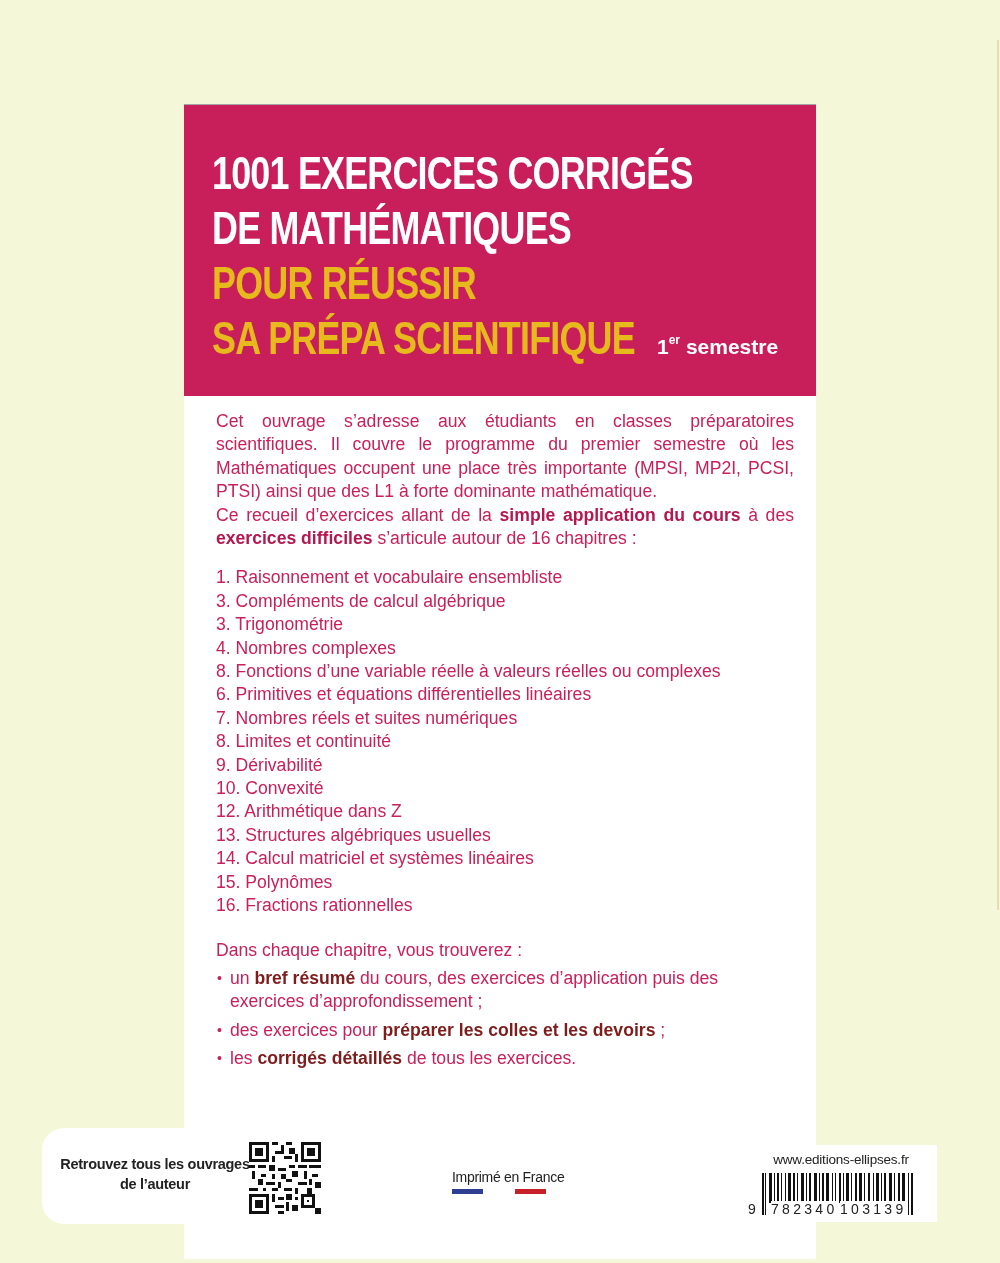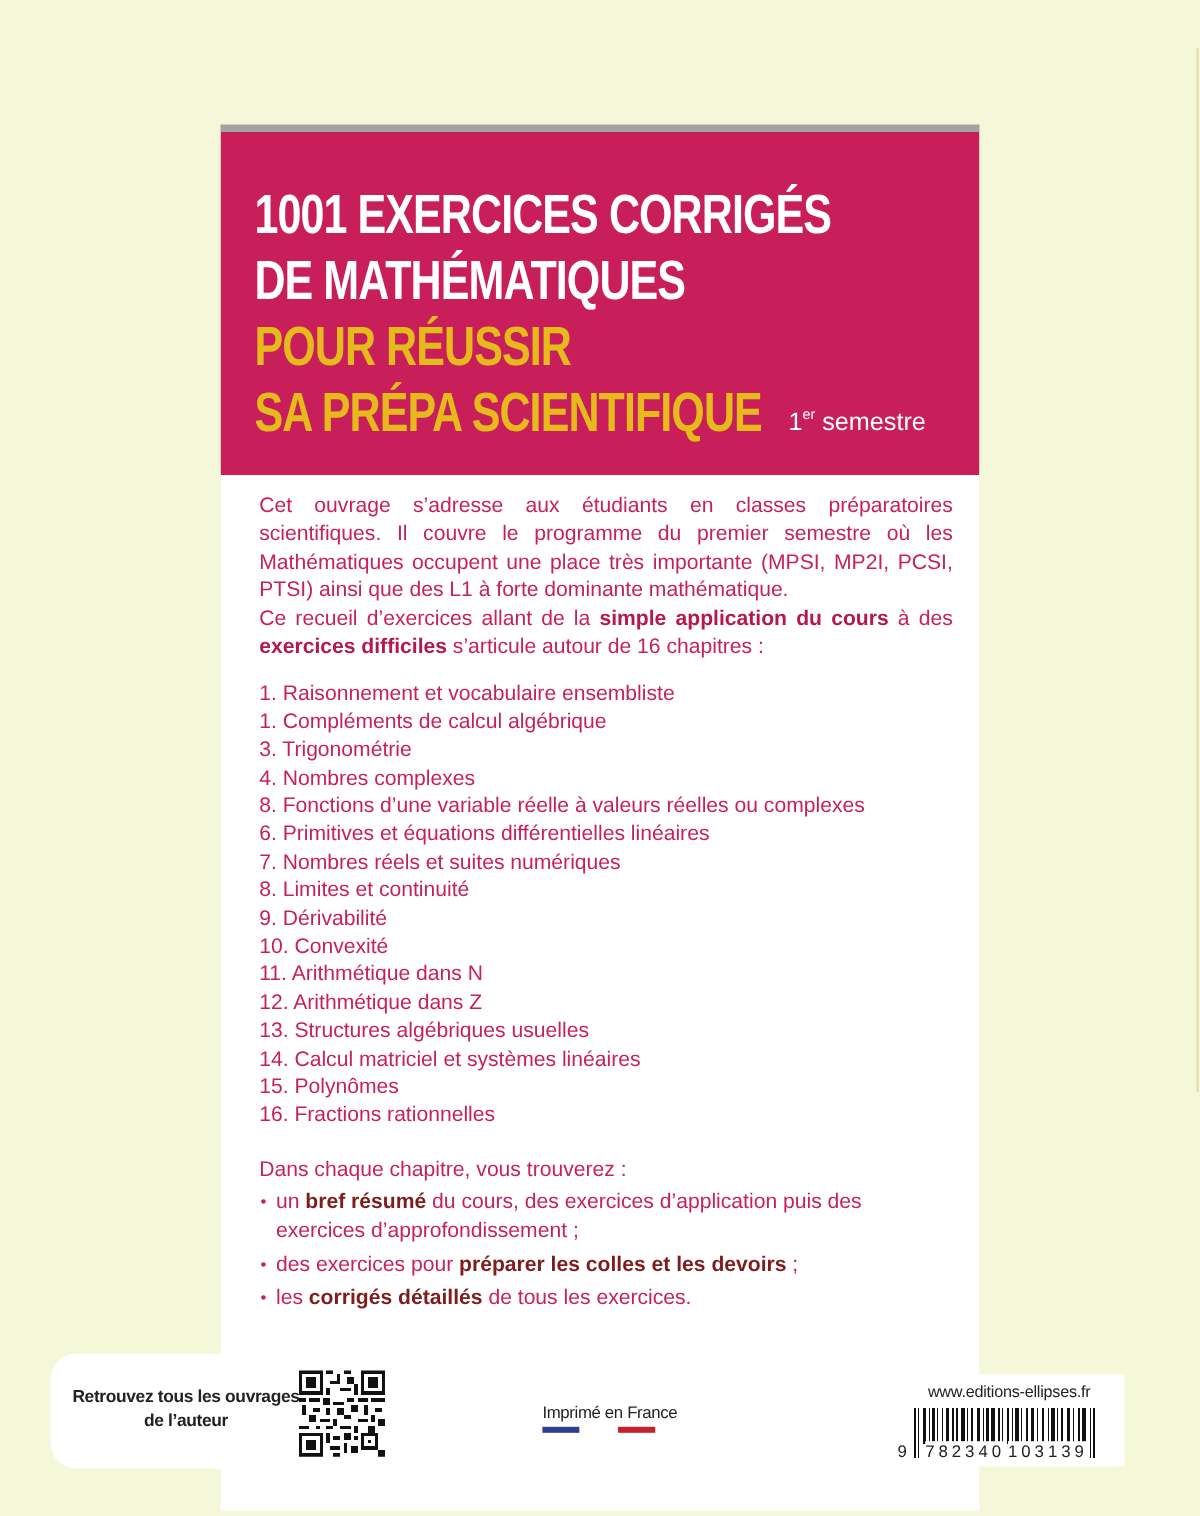--- a/index.html
+++ b/index.html
@@ -9,42 +9,42 @@
       font-family: "Liberation Sans", sans-serif;
       position: relative;
     }
     .spine-edge {
       position: absolute; left: 997px; top: 40px; width: 2px; height: 870px;
       background: #e8dcb8;
     }
     .banner {
       position: absolute; left: 184px; top: 104px; width: 632px; height: 292px;
       background: #c81f5a;
-      border-top: 6px solid #a3a3a3;
+      border-top: 1px solid #a3a3a3;
     }
     .title-line {
       position: absolute; left: 28px;
       font-family: "Liberation Sans", sans-serif;
       font-weight: bold;
       font-size: 46px;
       line-height: 48px;
       letter-spacing: -1px;
       transform: scaleX(0.78);
       transform-origin: left center;
       white-space: nowrap;
     }
     .title-white { color: #ffffff; }
     .title-yellow { color: #e6ba1c; }
     .l1 { top: 44px; }
     .l2 { top: 99px; }
     .l3 { top: 154px; }
     .l4 { top: 209px; }
     .semester {
       position: absolute; left: 473px; top: 230px;
-      color: #ffffff; font-weight: normal; font-size: 21px;
+      color: #ffffff; font-weight: bold; font-size: 21px;
       white-space: nowrap;
     }
     .semester sup { font-size: 12px; position: relative; top: -2px; vertical-align: top; }
     .panel {
       position: absolute; left: 184px; top: 396px; width: 632px; height: 863px;
       background: #ffffff;
     }
     .panel-text {
       position: absolute; left: 32px; top: 14px; width: 578px;
       color: #c8215a;
@@ -114,30 +114,29 @@
   <div class="semester"><span>1</span><sup>er</sup> <span>semestre</span></div>
 </div>
 
 <div class="panel">
   <div class="panel-text">
     <p class="para">Cet ouvrage s’adresse aux étudiants en classes préparatoires scientifiques. Il couvre le programme du premier semestre où les Mathématiques occupent une place très importante (MPSI, MP2I, PCSI, PTSI) ainsi que des L1 à forte dominante mathématique.</p>
     <p class="para"><span>Ce recueil d’exercices allant de la </span><b>simple application du cours</b><span> à des </span><b>exercices difficiles</b><span> s’articule autour de 16 chapitres :</span></p>
 
     <ul class="chapters">
       <li>1. Raisonnement et vocabulaire ensembliste</li>
-      <li>1. Compléments de calcul algébrique</li>
+      <li>3. Compléments de calcul algébrique</li>
       <li>3. Trigonométrie</li>
       <li>4. Nombres complexes</li>
       <li>8. Fonctions d’une variable réelle à valeurs réelles ou complexes</li>
       <li>6. Primitives et équations différentielles linéaires</li>
       <li>7. Nombres réels et suites numériques</li>
       <li>8. Limites et continuité</li>
       <li>9. Dérivabilité</li>
       <li>10. Convexité</li>
-      <li>11. Arithmétique dans N</li>
       <li>12. Arithmétique dans Z</li>
       <li>13. Structures algébriques usuelles</li>
       <li>14. Calcul matriciel et systèmes linéaires</li>
       <li>15. Polynômes</li>
       <li>16. Fractions rationnelles</li>
     </ul>
 
     <p class="intro2">Dans chaque chapitre, vous trouverez :</p>
     <ul class="bullets">
       <li><span class="dot">•</span><span>un </span><b>bref résumé</b><span> du cours, des exercices d’application puis des exercices d’approfondissement ;</span></li>

